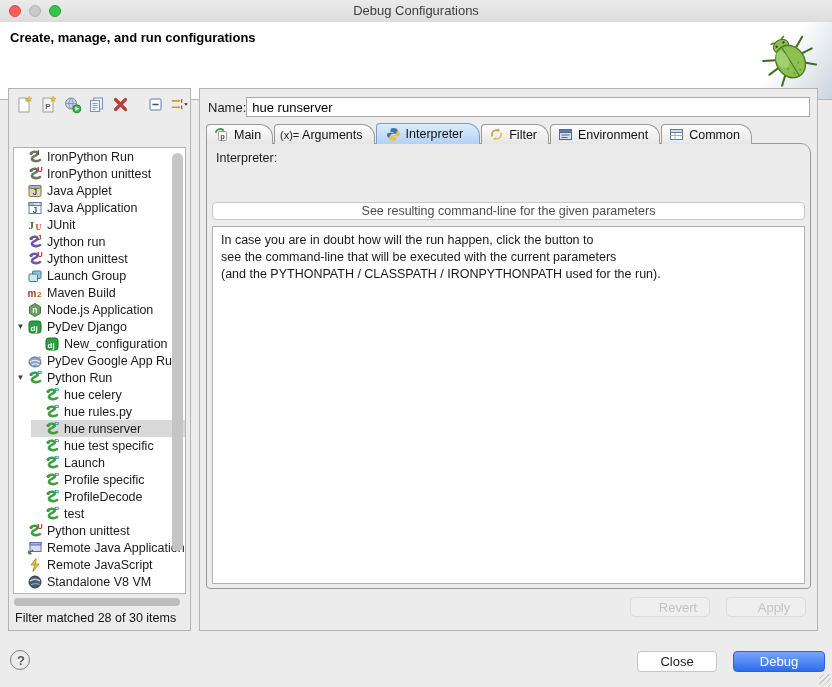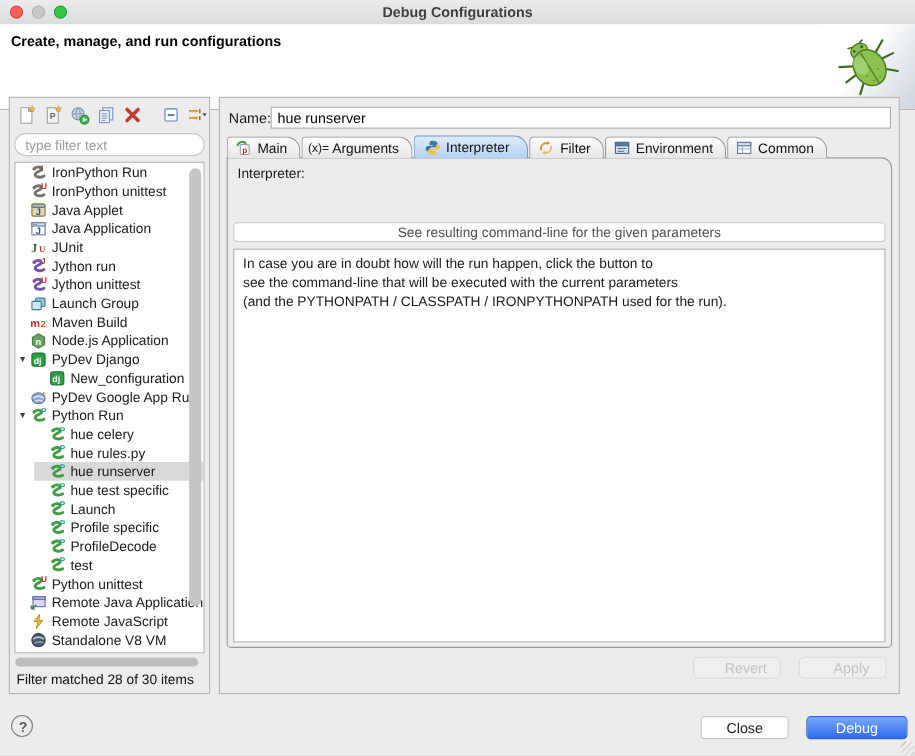--- a/index.html
+++ b/index.html
@@ -7,21 +7,21 @@
     font-family:"Liberation Sans",sans-serif;font-size:13px;color:#1a1a1a;overflow:hidden;}
 
   
   .titlebar{position:absolute;top:0;left:0;right:0;height:22px;
     background:linear-gradient(#ebebeb,#dcdcdc);border-bottom:1px solid #c9c9c9;}
   .traffic{position:absolute;left:9px;top:5px;display:flex;gap:8px;}
   .tl{width:12px;height:12px;border-radius:50%;display:inline-block;box-sizing:border-box;}
   .tl.red{background:#fa5f57;border:1px solid #df4744;}
   .tl.gray{background:#c9c9c9;border:1px solid #b4b4b4;}
   .tl.green{background:#34c648;border:1px solid #25a233;}
-  .wtitle{text-align:center;line-height:21px;font-weight:700;color:#3e3e3e;}
+  .wtitle{text-align:center;line-height:21px;font-weight:400;color:#3e3e3e;}
 
   
   .header{position:absolute;top:22px;left:0;right:0;height:78px;background:#fff;
     border-bottom:1px solid #b6b6b6;box-sizing:border-box;}
   .header-title{position:absolute;left:10px;top:8px;font-weight:bold;color:#000;}
   .bug-box{position:absolute;right:0;top:0;bottom:0;width:87px;
     background:linear-gradient(125deg,#ffffff 42%,#cbd4dd 100%);
     display:flex;align-items:center;justify-content:center;}
 
   
@@ -184,21 +184,20 @@
         </span>
         <span class="tbtn">
           <svg width="22" height="19" viewBox="0 0 22 19">
             <path d="M2 5.5h6.5M2 12.5h6.5" stroke="#c79b2f" stroke-width="1.8"></path>
             <path d="M8.5 3.7v3.6l3.2-1.8zM8.5 10.7v3.6l3.2-1.8z" fill="#c79b2f"></path>
             <path d="M12.8 3.5v4.2M12.8 10.5v4.2" stroke="#8a6d1f" stroke-width="1.4"></path>
             <path d="M15.6 8h4l-2 2.8z" fill="#333"></path>
           </svg>
         </span>
       </div>
-    <input class="filter" id="filter" placeholder="type filter text" style="">
     <div class="tree-box">
       <div id="tree">
           <div class="tree-row">
             <span class="twisty"></span>
             <span class="tree-icon">
               <svg width="16" height="16" viewBox="0 0 16 16">
                 <path d="M4 4.6 C6 2 10.5 2.4 10.5 4.8 C10.5 7 5.5 6.8 5 9.4 C4.6 12 10 13 13 11" fill="none" stroke="#70756a" stroke-width="2.6" stroke-linecap="round"></path>
                 <circle cx="4.2" cy="4.4" r="1.6" fill="#70756a"></circle>
                 <text x="10.3" y="6.2" font-size="7.5" font-weight="bold" font-family="Liberation Sans,sans-serif" fill="#7a2e2e">I</text>
               </svg>

